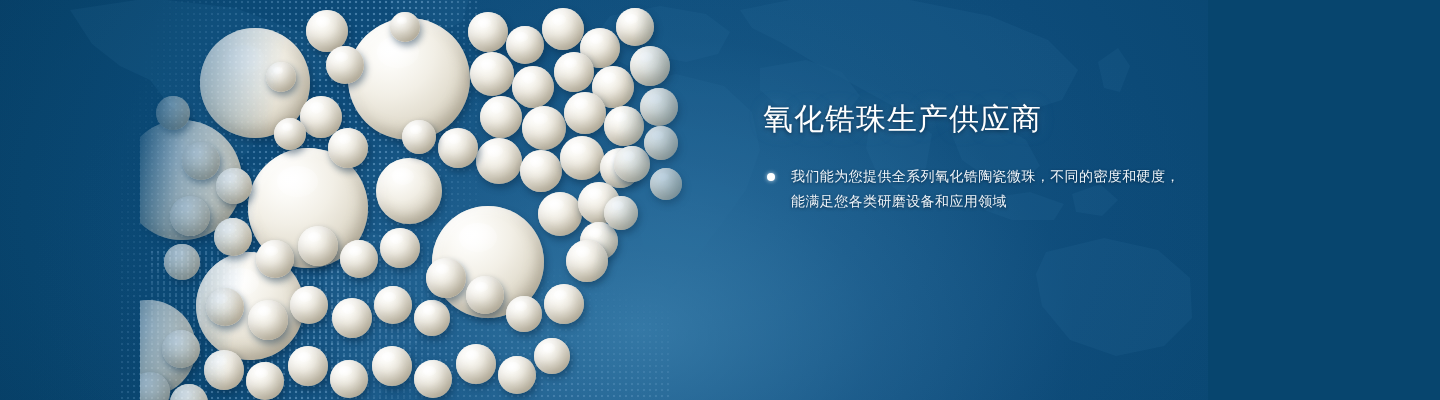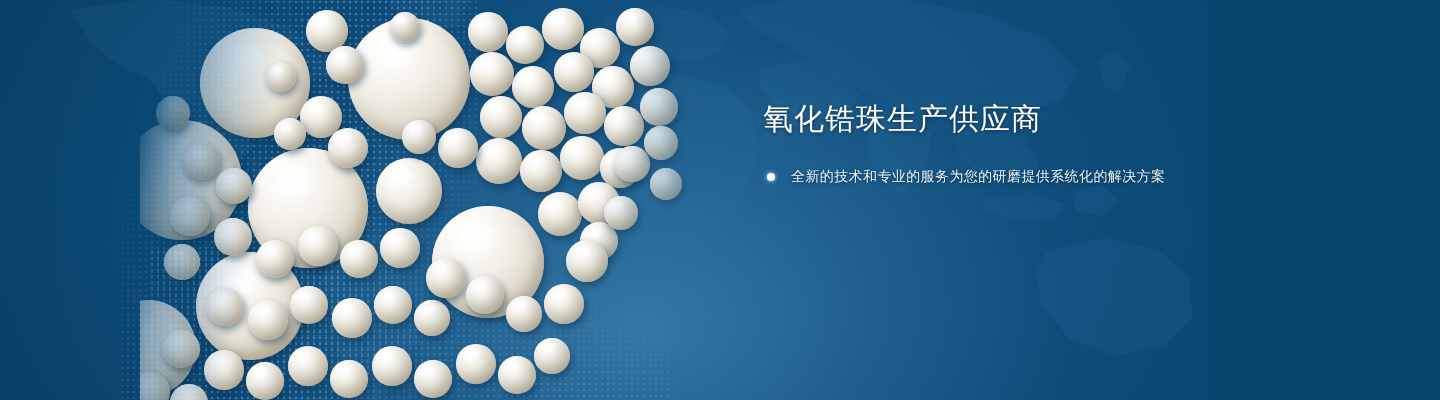--- a/index.html
+++ b/index.html
@@ -263,23 +263,24 @@
     <div class="bead" style="left:426px; top:240px; width:42px;  height:42px;"></div>
     <div class="bead" style="left:464px; top:196px; width:34px;  height:34px;"></div>
   </div>
 
   <div class="copy">
 
     <h1 class="headline">氧化锆珠生产供应商</h1>
 
     <ul class="bullets">
 
-
       <li class="bullet">
         <span class="bullet-dot"></span>
-        <span class="bullet-text">全新的技术和专业的服务为您的研磨提供系统化的解决方案</span>
+        <span class="bullet-text">我们能为您提供全系列氧化锆陶瓷微珠，不同的密度和硬度，</span>
+        <span class="bullet-line2">能满足您各类研磨设备和应用领域</span>
       </li>
+
 
 
     </ul>
   </div>
 
 </div>
 
 </body></html>

